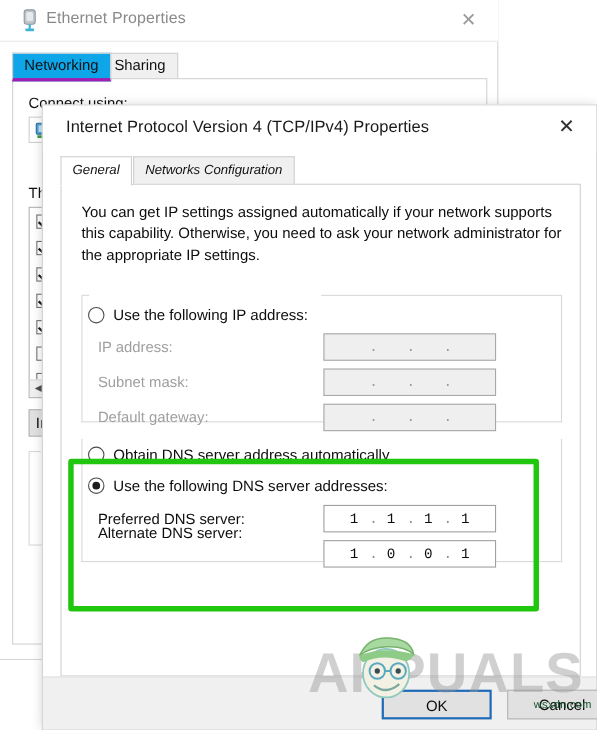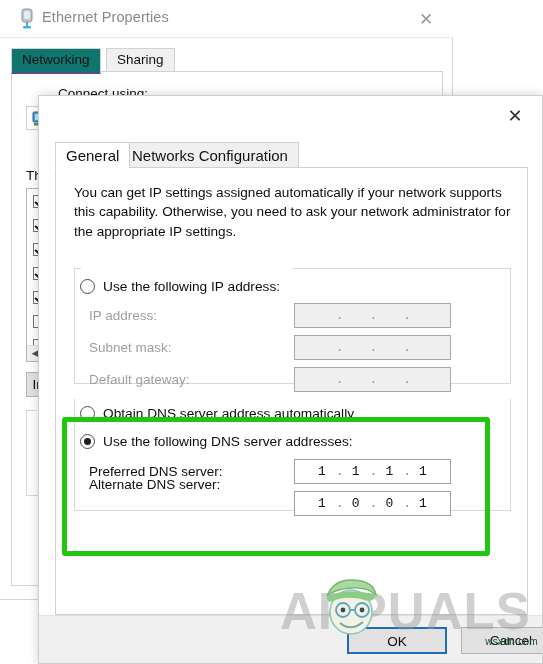--- a/index.html
+++ b/index.html
@@ -69,39 +69,39 @@
     top: 0;
     height: 24px;
     padding: 3px 10px 0 10px;
     font-size: 13.5px;
     color: #111;
     background: #f0f0f0;
     border: 1px solid #d2d2d2;
     border-bottom: none;
   }
   .bg-tab.active {
-    background: #0f766e;
-    border-bottom: 1px solid #a21caf;
+    background: #0ea5e9;
+    border-bottom: 3px solid #a21caf;
     height: 26px;
     z-index: 3;
   }
   .bg-tab-networking { left: 0; }
-  .bg-tab-sharing { left: 95px; }
+  .bg-tab-sharing { left: 82px; }
 
   .bg-tabpanel {
     position: absolute;
     left: 11px; top: 71px;
     width: 432px; height: 515px;
     background: #ffffff;
     border: 1px solid #d2d2d2;
   }
   .bg-label-connect {
     position: absolute;
     left: 14px; top: 14px;
-    font-size: 13.5px; color: #111; margin-left: 32px;
+    font-size: 13.5px; color: #111;
   }
   .bg-adapter-box {
     position: absolute;
     left: 14px; top: 34px;
     width: 404px; height: 24px;
     background: #ffffff;
     border: 1px solid #cfcfcf;
   }
   .bg-adapter-icon {
     position: absolute;
@@ -259,26 +259,27 @@
   .fg-tabstrip {
     position: absolute;
     left: 16px; top: 46px;
     height: 26px;
     width: 470px;
   }
   .fg-tab {
     position: absolute;
     top: 0; height: 26px;
     padding: 4px 10px 0 10px;
-    font-size: 15px;
+    font-size: 12px;
     color: #111;
     background: #f0f0f0;
     border: 1px solid #d0d0d0;
     border-bottom: none;
     white-space: nowrap;
+    font-style: italic;
   }
   .fg-tab.active {
     background: #ffffff;
     z-index: 3;
     border-bottom: 1px solid #ffffff;
     height: 27px;
   }
   .fg-tab-general { left: 0; }
   .fg-tab-alt { left: 66px; }
 
@@ -545,20 +546,21 @@
 
       <div class="bg-footer-btns">
         <span class="bg-footer-btn">OK</span>
         <span class="bg-footer-btn">Cancel</span>
       </div>
     </div>
   </div>
 
   <div class="fg-window">
     <div class="fg-titlebar">
+      <div class="fg-title-text">Internet Protocol Version 4 (TCP/IPv4) Properties</div>
       <div class="fg-close">✕</div>
     </div>
 
     <div class="fg-tabstrip">
       <div class="fg-tab fg-tab-general active">General</div>
       <div class="fg-tab fg-tab-alt">Networks Configuration</div>
     </div>
 
     <div class="fg-tabpanel">
 

